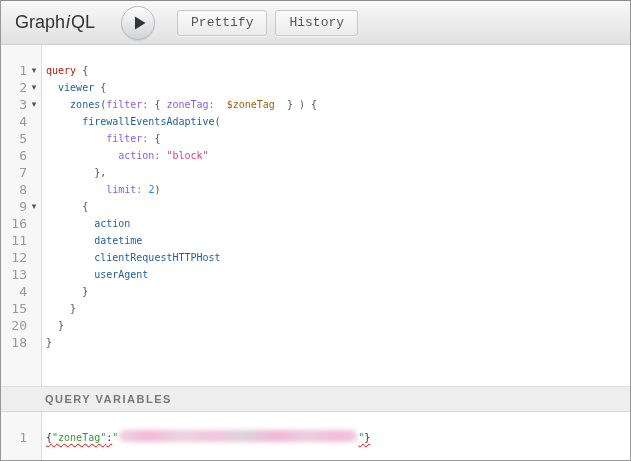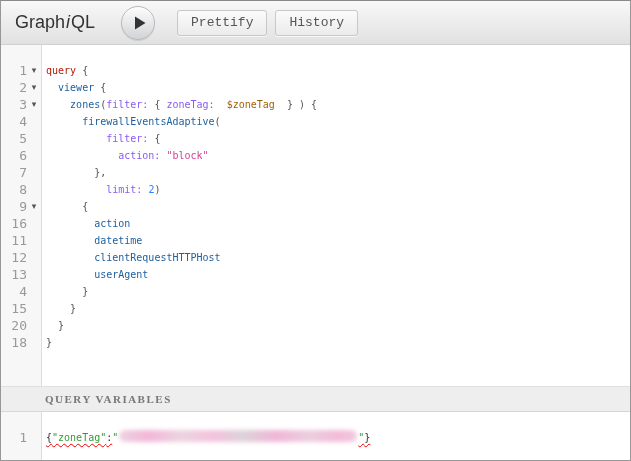--- a/index.html
+++ b/index.html
@@ -86,21 +86,20 @@
   
   .var-header {
     flex: 0 0 26px;
     background: #eee;
     border-top: 1px solid #e0e0e0;
     border-bottom: 1px solid #d6d6d6;
     display: flex; align-items: center;
     padding-left: 44px;
     font-size: 11px; font-weight: bold; letter-spacing: 1.5px; color: #777;
     cursor: row-resize;
-    font-family: Liberation Serif, serif;
   }
   .var-editor { flex: 1; display: flex; background: #fff; }
   .var-editor .gutter, .var-editor .codearea { padding-top: 17px; }
 </style>
 </head>
 <body>
 
 <div class="app">
 
   <div class="topbar">

